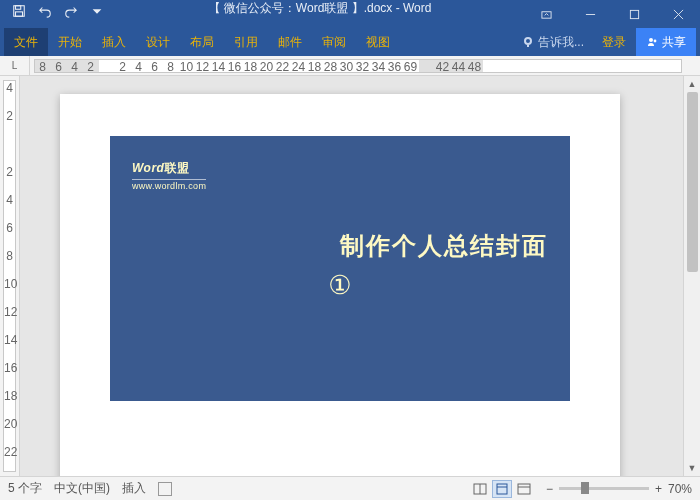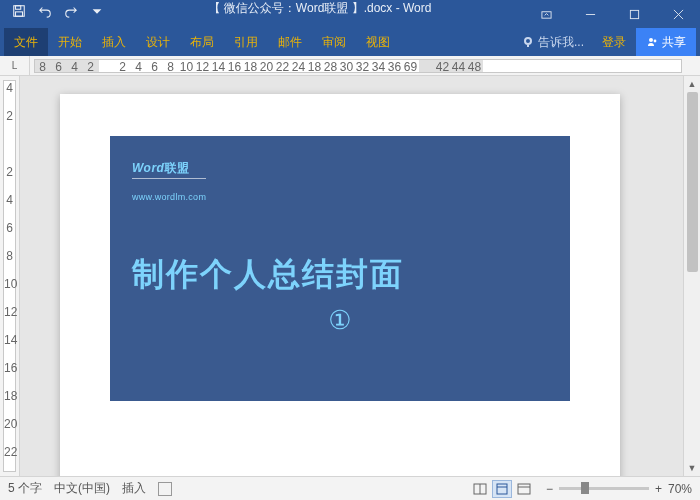--- a/index.html
+++ b/index.html
@@ -24,26 +24,26 @@
 .hruler{flex:1;position:relative;background:#fff;margin:3px 18px 3px 4px;border:1px solid #c8c8c8;height:14px;overflow:hidden}
 .hruler-inner{position:absolute;top:0;left:0;height:100%;display:flex;font-size:9px;color:#666}
 .tick{width:16px;text-align:center;line-height:14px;border-right:1px solid transparent}
 .tick.dark{background:#e0e0e0}
 .workspace{flex:1;display:flex;background:#f3f3f3;overflow:hidden}
 .vruler{width:20px;background:#f3f3f3;border-right:1px solid #d4d4d4;padding:4px 3px;position:relative}
 .vruler-inner{background:#fff;border:1px solid #c8c8c8;height:100%;position:relative;font-size:9px;color:#666}
 .vtick{position:absolute;left:0;width:100%;text-align:center}
 .canvas{flex:1;overflow:auto;background:#e6e6e6;position:relative;padding:18px 0 0 40px}
 .page{width:560px;height:420px;background:#fff;box-shadow:0 2px 8px rgba(0,0,0,.25);position:relative;padding:42px 50px}
-.cover{background:#3a5a8f;height:265px;padding:16px 22px;color:#7dd3fc;position:relative}
+.cover{background:#3a5a8f;height:265px;padding:16px 22px;color:#fef9c3;position:relative}
 .logo-area{margin-bottom:4px}
 .logo-text{font-size:22px;font-weight:bold;font-style:italic;letter-spacing:.5px}
 .logo-text .lian{font-style:normal}
-.logo-url{font-size:9px;border-top:1px solid rgba(255,255,255,.6);display:inline-block;padding-top:13px;letter-spacing:.3px}
-.cover-title{text-align:left;font-size:32px;font-weight:bold;margin-top:50px;letter-spacing:2px}
+.logo-url{font-size:9px;border-top:1px solid rgba(255,255,255,.6);display:inline-block;padding-top:1px;letter-spacing:.3px}
+.cover-title{text-align:right;font-size:24px;font-weight:bold;margin-top:38px;letter-spacing:2px}
 .cover-num{text-align:center;font-size:26px;margin-top:8px}
 .cover-sub{font-size:14px;margin-top:48px}
 .vscroll{width:17px;background:#f0f0f0;border-left:1px solid #d4d4d4;position:relative}
 .vthumb{position:absolute;left:3px;width:11px;top:16px;height:180px;background:#c2c2c2;border-radius:2px}
 .varrow{position:absolute;left:0;width:100%;height:16px;display:flex;align-items:center;justify-content:center;color:#666;font-size:9px}
 .statusbar{height:24px;background:#f3f3f3;border-top:1px solid #d4d4d4;display:flex;align-items:center;padding:0 8px;color:#555;font-size:11px;gap:12px}
 .statusbar .spacer{flex:1}
 .viewbtns{display:flex;gap:2px;align-items:center}
 .vb{width:20px;height:18px;display:flex;align-items:center;justify-content:center;border:1px solid transparent}
 .vb.active{background:#d6e4f5;border-color:#9ab7dd}

